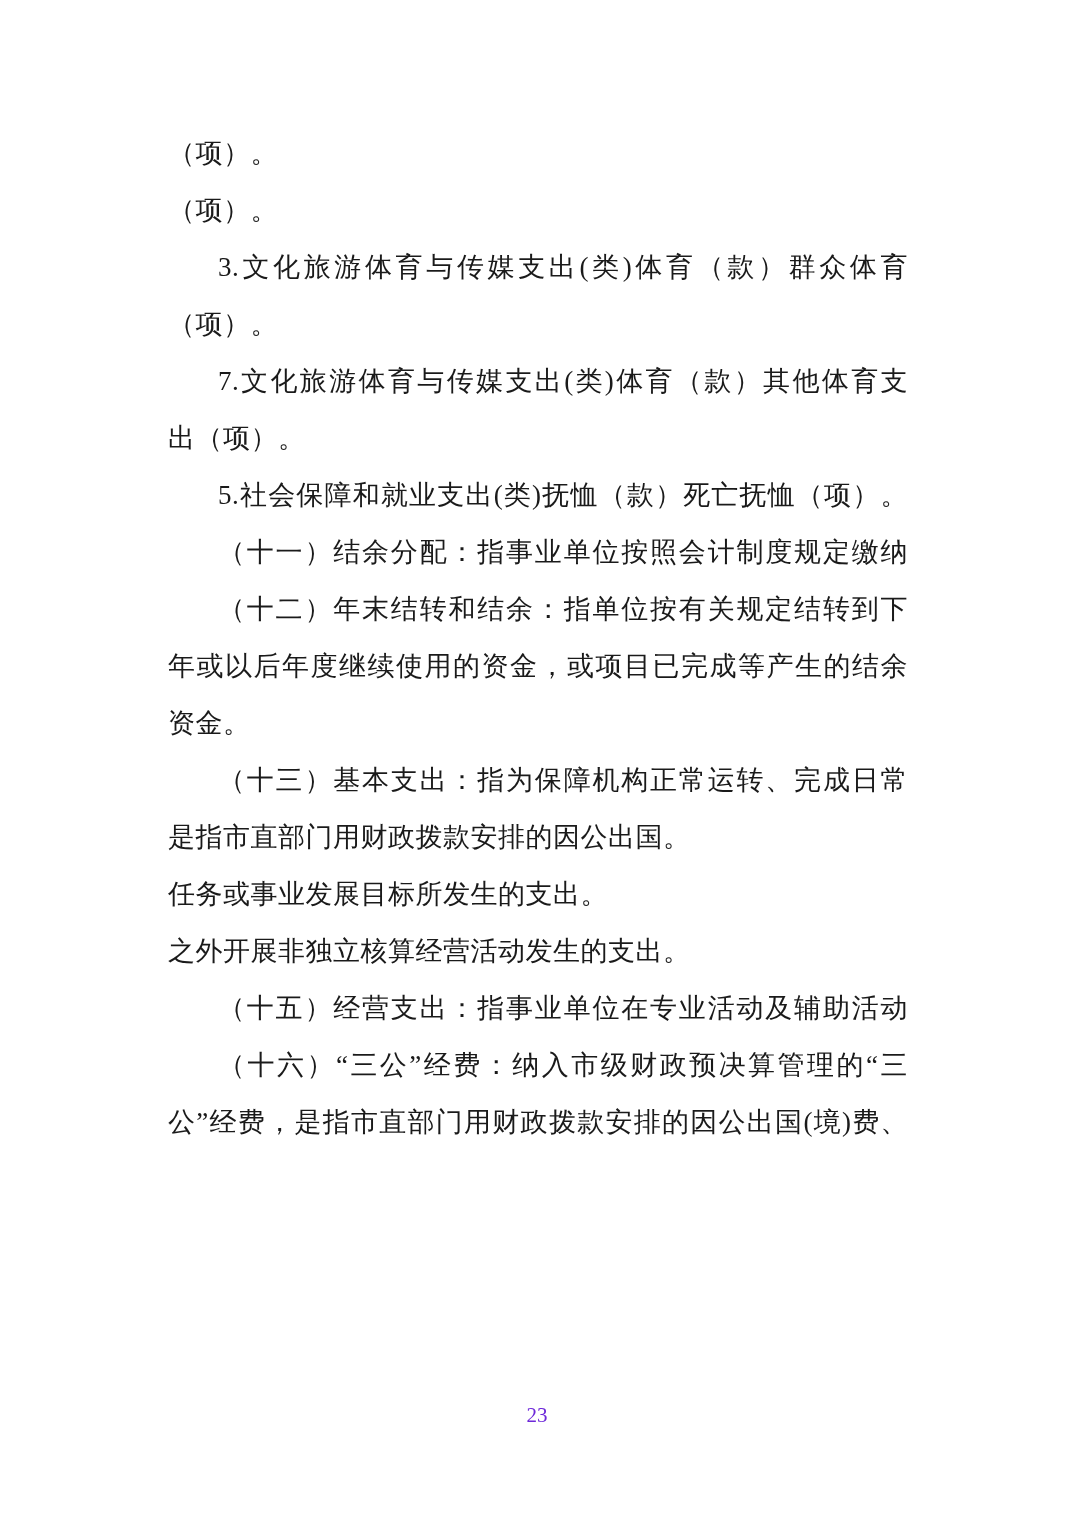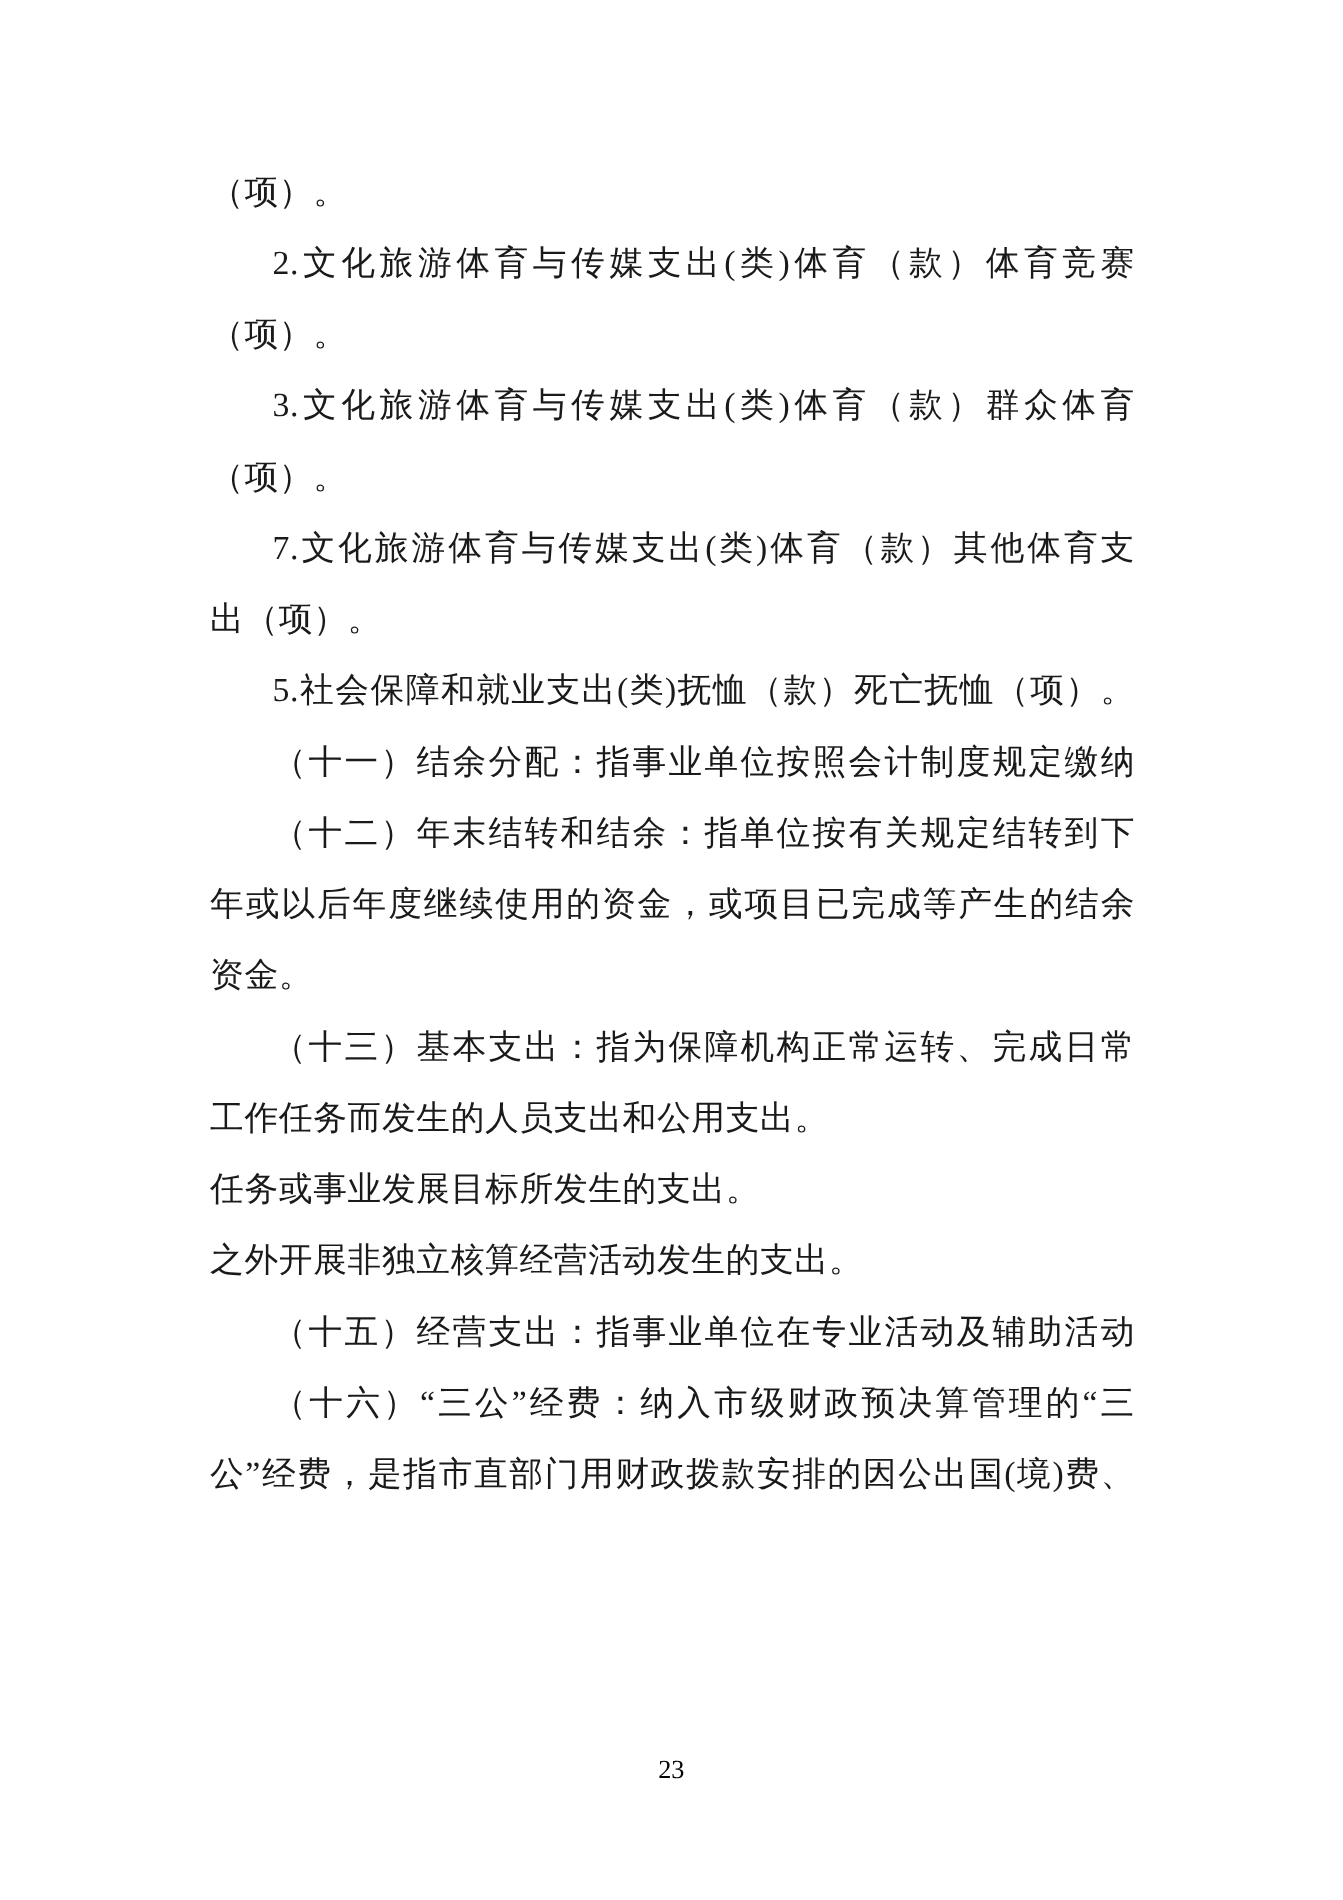--- a/index.html
+++ b/index.html
@@ -45,42 +45,41 @@
   .pagenum {
     position: absolute;
     top: 1400px;
     left: 0;
     width: 100%;
     height: 30px;
     line-height: 30px;
     text-align: center;
     font-size: 21px;
     font-family: "Liberation Serif", "DejaVu Serif", serif;
-    color: #000000;
+    color: #6d28d9;
   }
 </style>
 </head>
 <body>
 
 <div class="page">
   <div class="textblock">
     <p class="line">（项）。</p>
-    <p class="line indent justify">2.文化旅游体育与传媒支出(类)体育（款）体育竞赛</p>
     <p class="line">（项）。</p>
     <p class="line indent justify">3.文化旅游体育与传媒支出(类)体育（款）群众体育</p>
     <p class="line">（项）。</p>
     <p class="line indent justify">7.文化旅游体育与传媒支出(类)体育（款）其他体育支</p>
     <p class="line">出（项）。</p>
     <p class="line indent justify">5.社会保障和就业支出(类)抚恤（款）死亡抚恤（项）。</p>
     <p class="line indent justify">（十一）结余分配：指事业单位按照会计制度规定缴纳</p>
     <p class="line indent justify">（十二）年末结转和结余：指单位按有关规定结转到下</p>
     <p class="line justify">年或以后年度继续使用的资金，或项目已完成等产生的结余</p>
     <p class="line">资金。</p>
     <p class="line indent justify">（十三）基本支出：指为保障机构正常运转、完成日常</p>
-    <p class="line">工作任务而发生的人员支出和公用支出。</p>
+    <p class="line">是指市直部门用财政拨款安排的因公出国。</p>
     <p class="line">任务或事业发展目标所发生的支出。</p>
     <p class="line">之外开展非独立核算经营活动发生的支出。</p>
     <p class="line indent justify">（十五）经营支出：指事业单位在专业活动及辅助活动</p>
     <p class="line indent justify">（十六）“三公”经费：纳入市级财政预决算管理的“三</p>
     <p class="line justify">公”经费，是指市直部门用财政拨款安排的因公出国(境)费、</p>
   </div>
 
   <div class="pagenum">23</div>
 </div>
 

